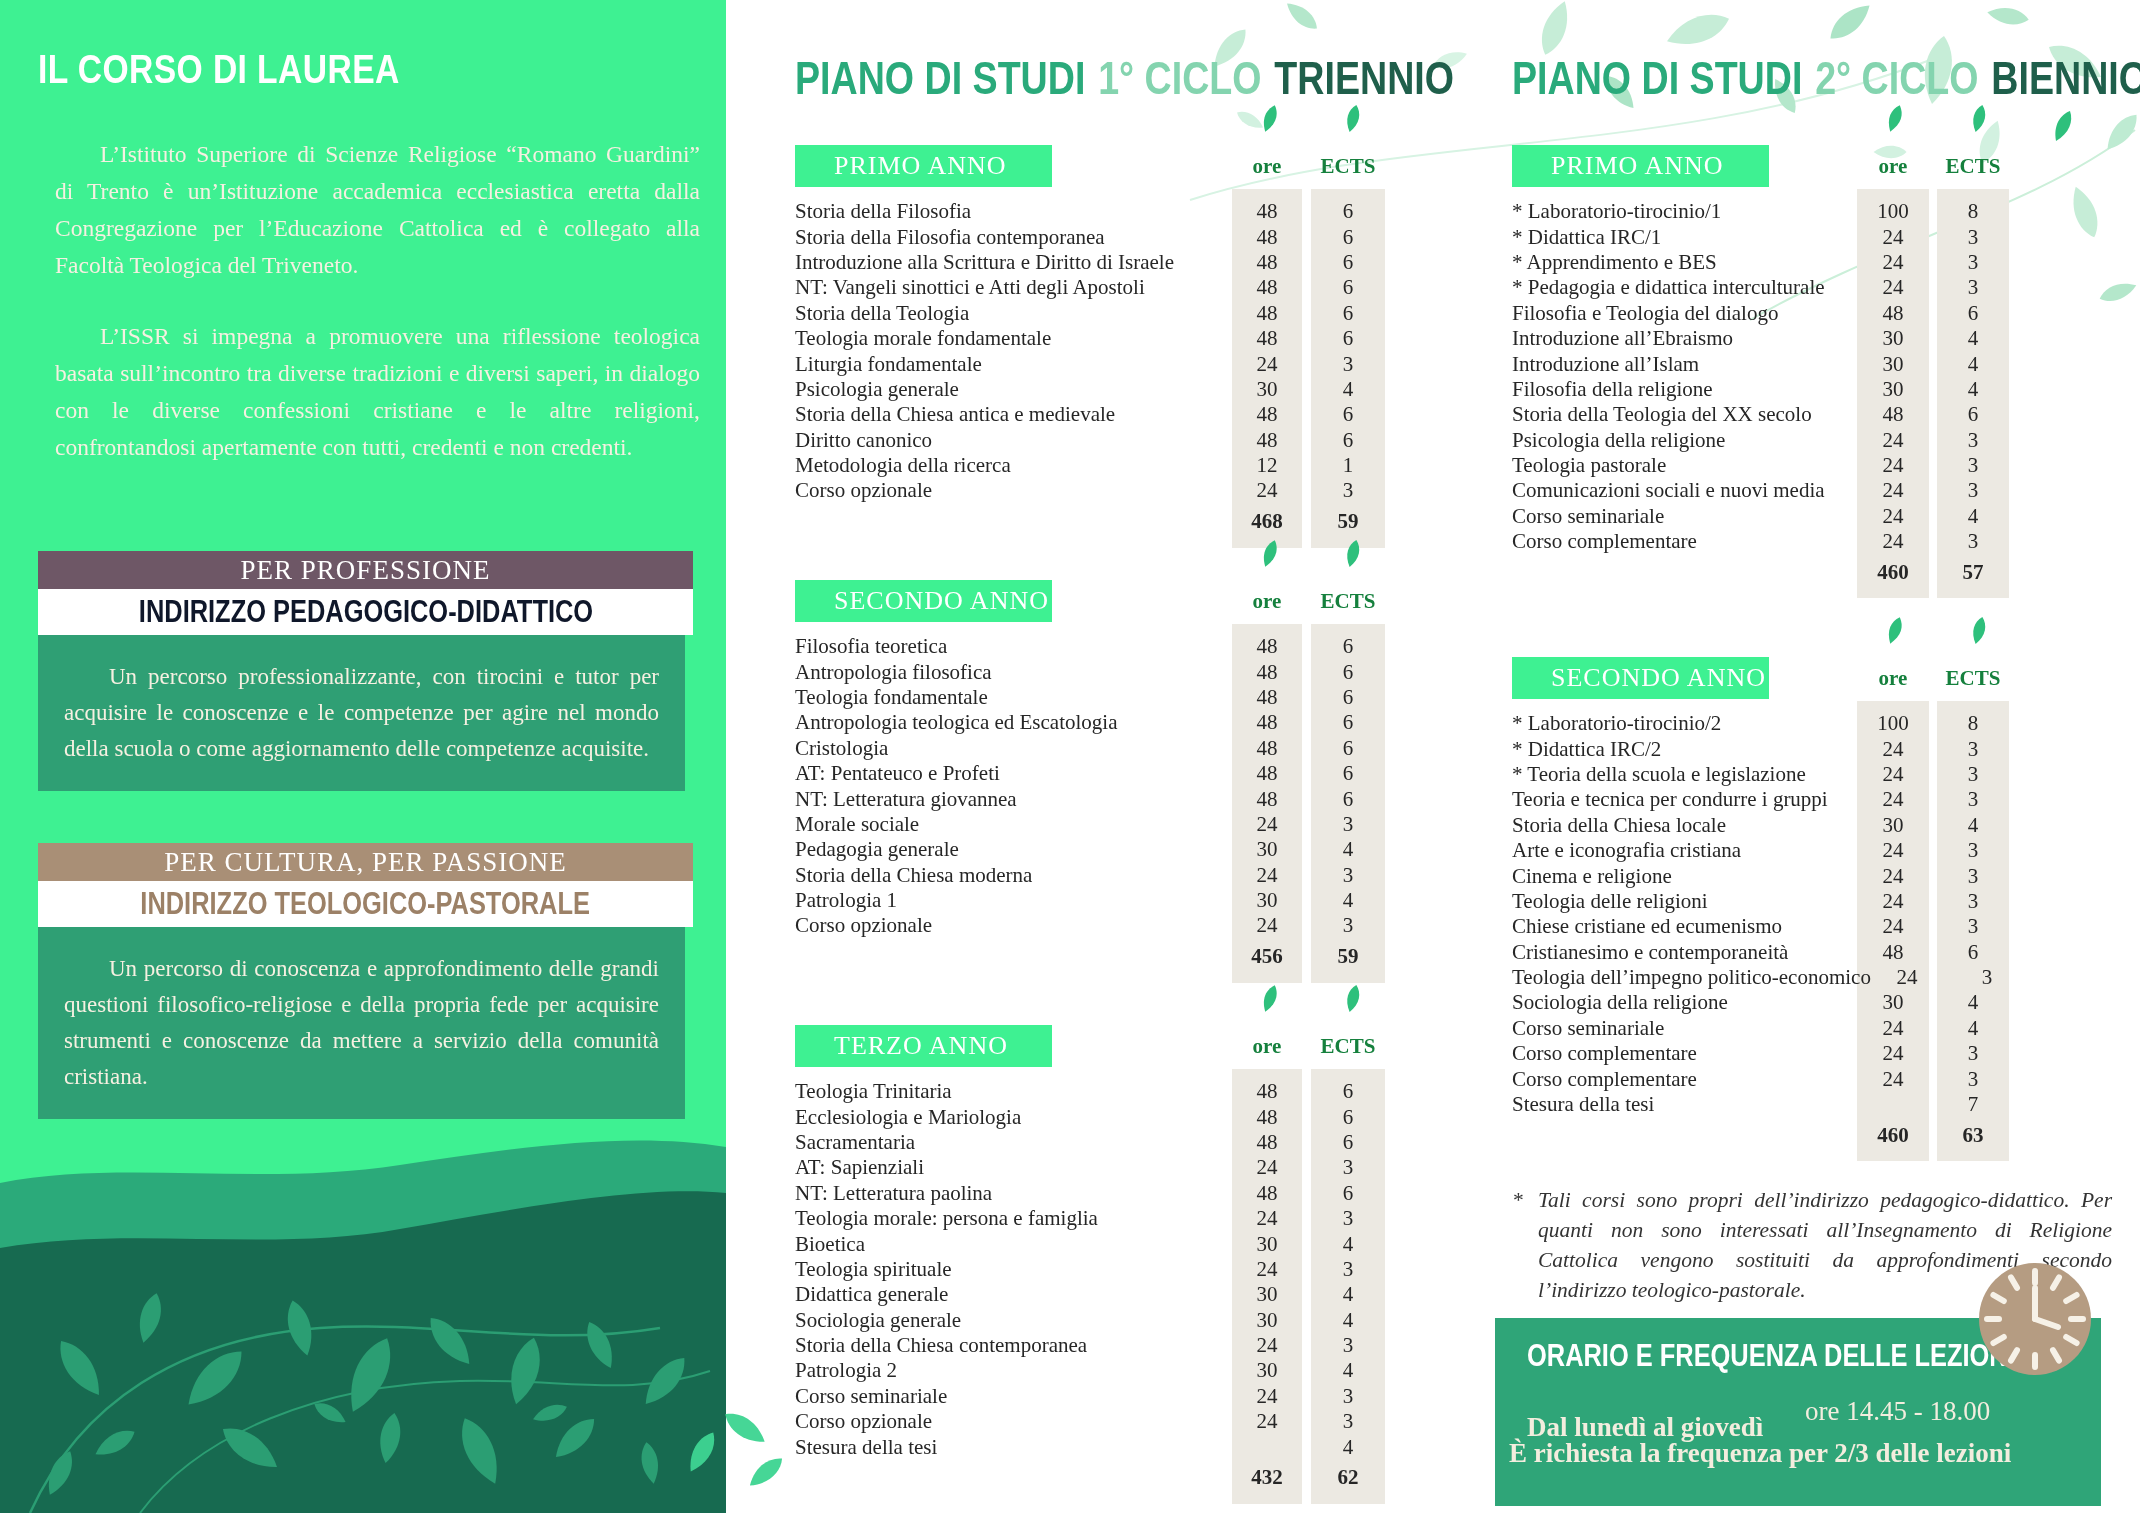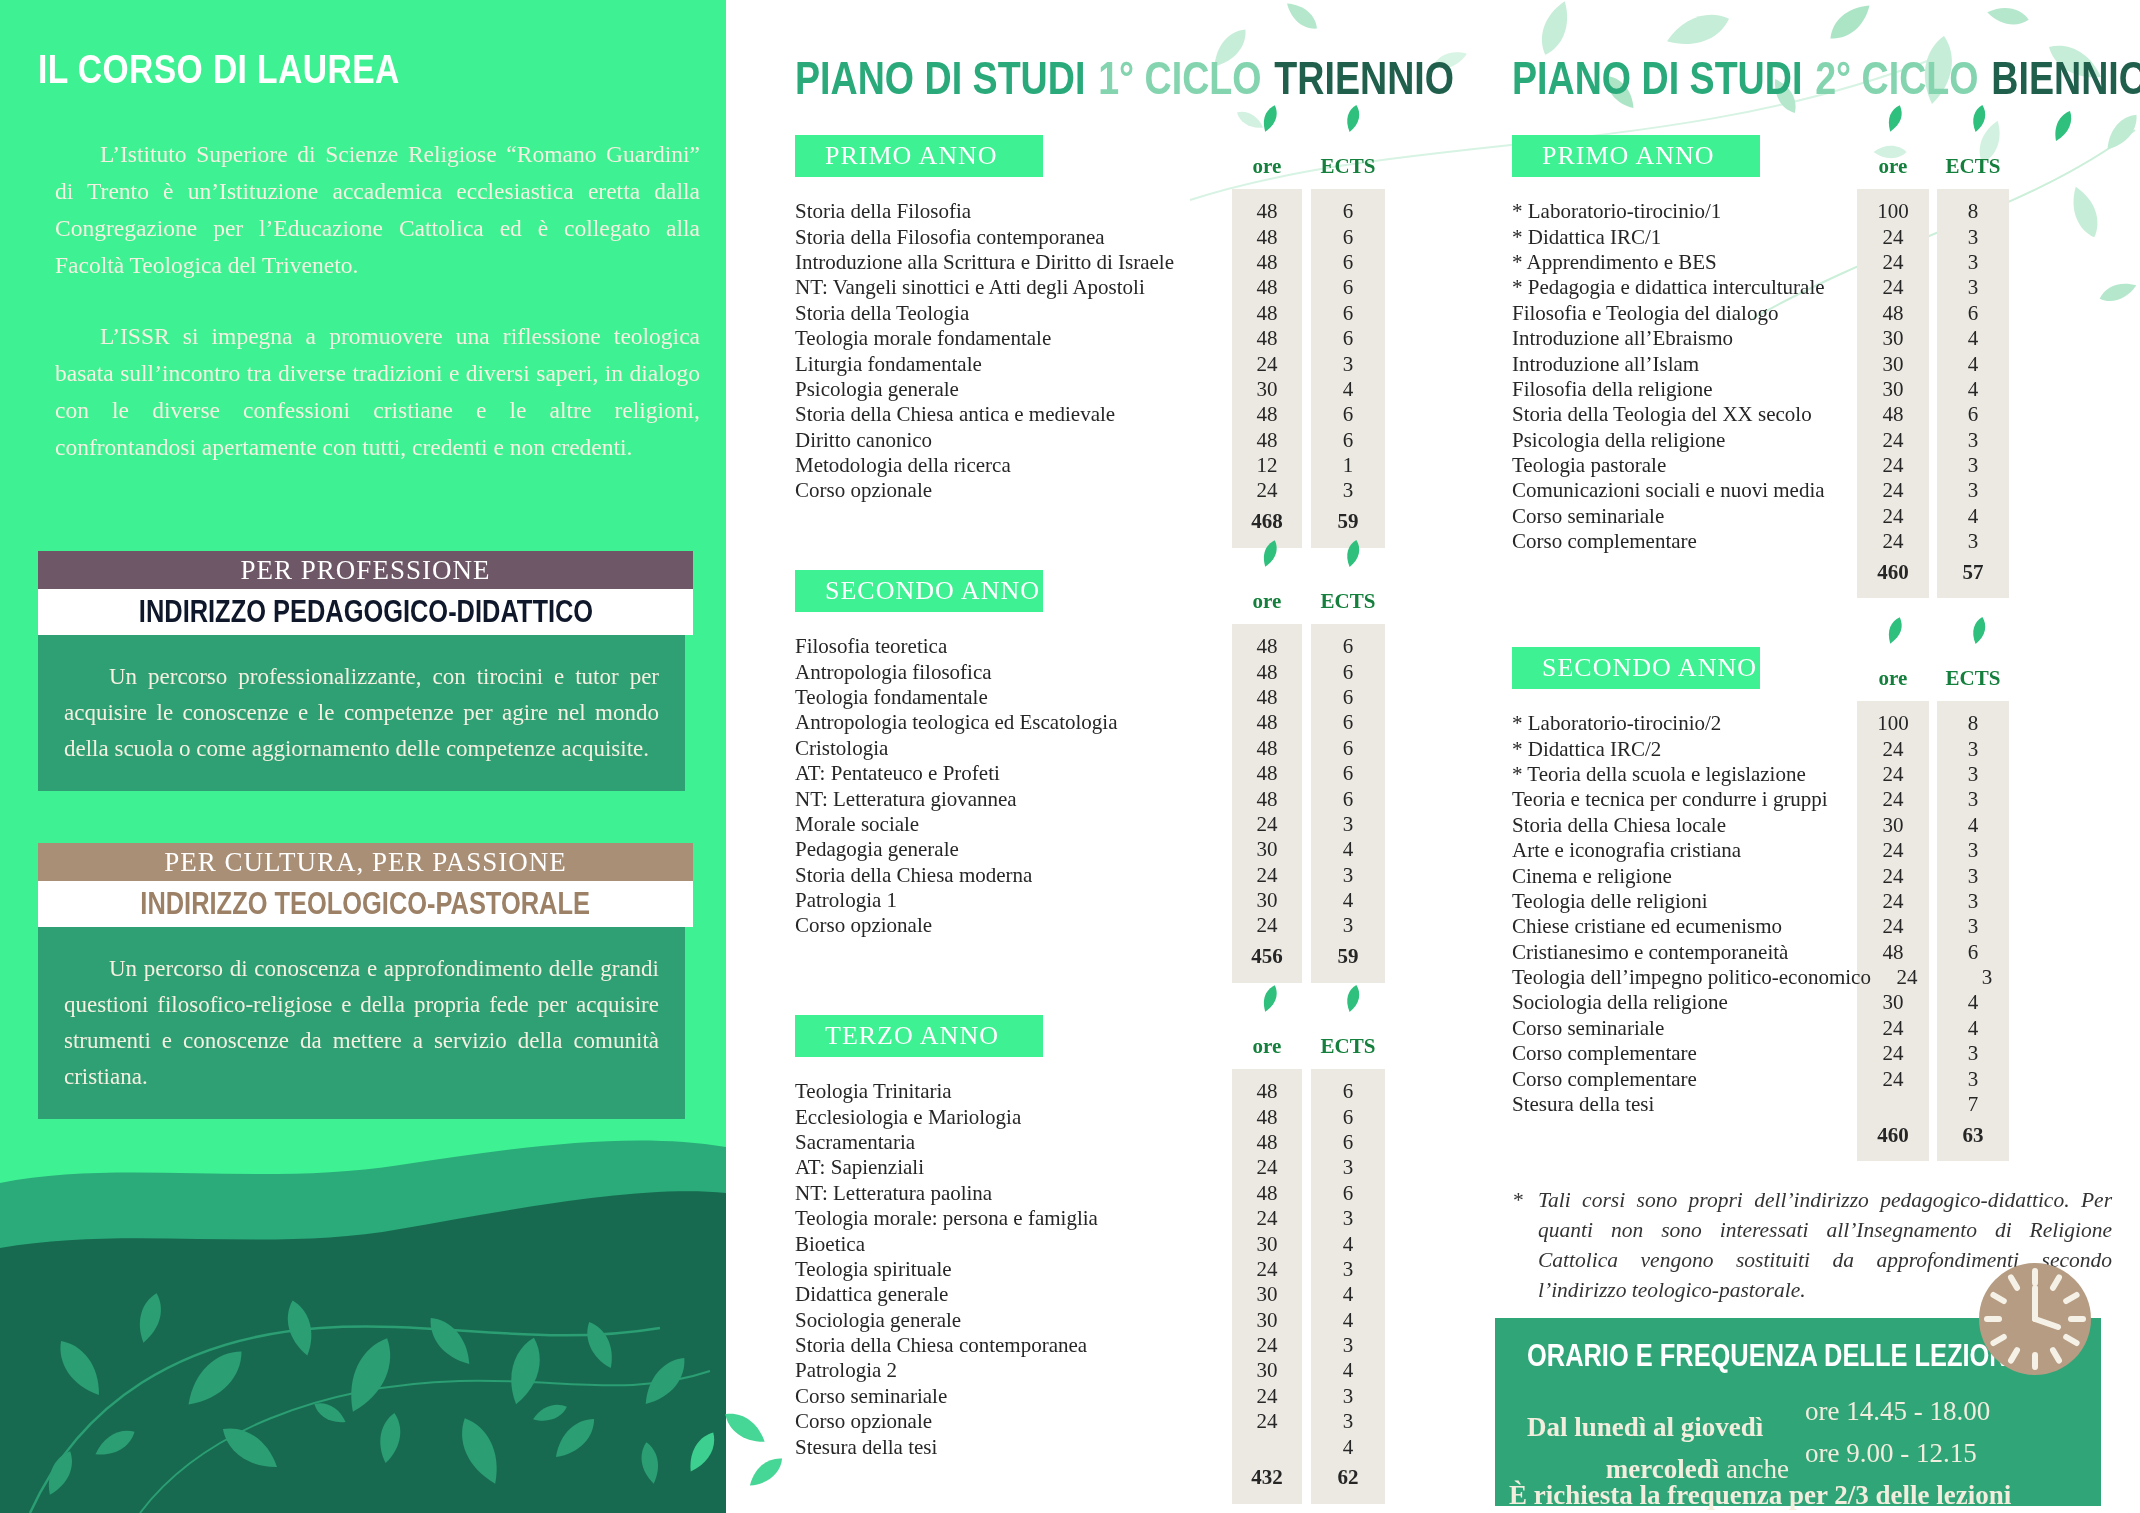--- a/index.html
+++ b/index.html
@@ -45,22 +45,22 @@
 
   .pds{position:absolute;top:50px;left:0;display:flex;gap:16px;font-size:47px;
        font-family:"Liberation Sans","DejaVu Sans",sans-serif;font-weight:bold;
        transform:scaleX(.8);transform-origin:left center;white-space:nowrap;}
   .pds-t{color:#2AAA7B;}
   .pds-c{color:#84D4AF;}
   .pds-d{color:#1F5F4B;}
 
   .sec{position:absolute;left:0;width:100%;}
   .sec-head{position:relative;height:84px;}
-  .band{position:absolute;left:0;bottom:10px;width:218px;height:42px;background:#3EF192;color:#ffffff;
-        font-size:26px;display:flex;align-items:center;padding-left:30px;letter-spacing:1px;}
+  .band{position:absolute;left:0;bottom:0;width:218px;height:42px;background:#3EF192;color:#ffffff;
+        font-size:26px;display:flex;align-items:center;padding-left:39px;letter-spacing:1px;}
   .col-lab{position:absolute;bottom:8px;font-weight:bold;font-size:21px;color:#15803d;text-align:center;}
   .lab-ore{left:var(--ore-l);width:var(--ore-w);}
   .lab-ects{left:var(--ects-l);width:var(--ects-w);}
   .leaf{position:absolute;top:0;width:24px;height:31px;}
   .leaf-ore{left:calc(var(--ore-l) + 26px);transform:rotate(20deg);}
   .leaf-ects{left:calc(var(--ects-l) + 30px);transform:rotate(14deg);}
 
   .rows{position:relative;margin-top:12px;font-size:21px;}
   .strip{position:absolute;top:-10px;bottom:-8px;background:#ECE9E2;}
   .strip-ore{left:var(--ore-l);width:var(--ore-w);}
@@ -812,24 +812,20 @@
 
     <div class="schedule">
       <div class="sch-title">
         <span class="cond">ORARIO E FREQUENZA DELLE LEZIONI</span>
       </div>
       <div class="sch-lines">
         <div class="sch-row">
           <span class="sch-lab">Dal lunedì al giovedì</span>
           <span class="sch-val">ore 14.45 - 18.00</span>
         </div>
-        <div class="sch-row">
-          <span class="sch-lab sch-lab-r"><b>mercoledì</b> <span class="sch-anche">anche</span></span>
-          <span class="sch-val">ore  9.00 - 12.15</span>
-        </div>
         <div class="sch-note">È richiesta la frequenza per 2/3 delle lezioni</div>
       </div>
     </div>
   </div>
 
   <svg class="clock" viewBox="0 0 118 118" aria-hidden="true">
     <circle cx="59" cy="59" r="56" fill="#B59C82"></circle>
     <g stroke="#F6F1E7" stroke-width="6" stroke-linecap="round">
       <line x1="59" y1="23" x2="59" y2="11"></line>
       <line x1="77" y1="27.8" x2="83" y2="17.4"></line>

